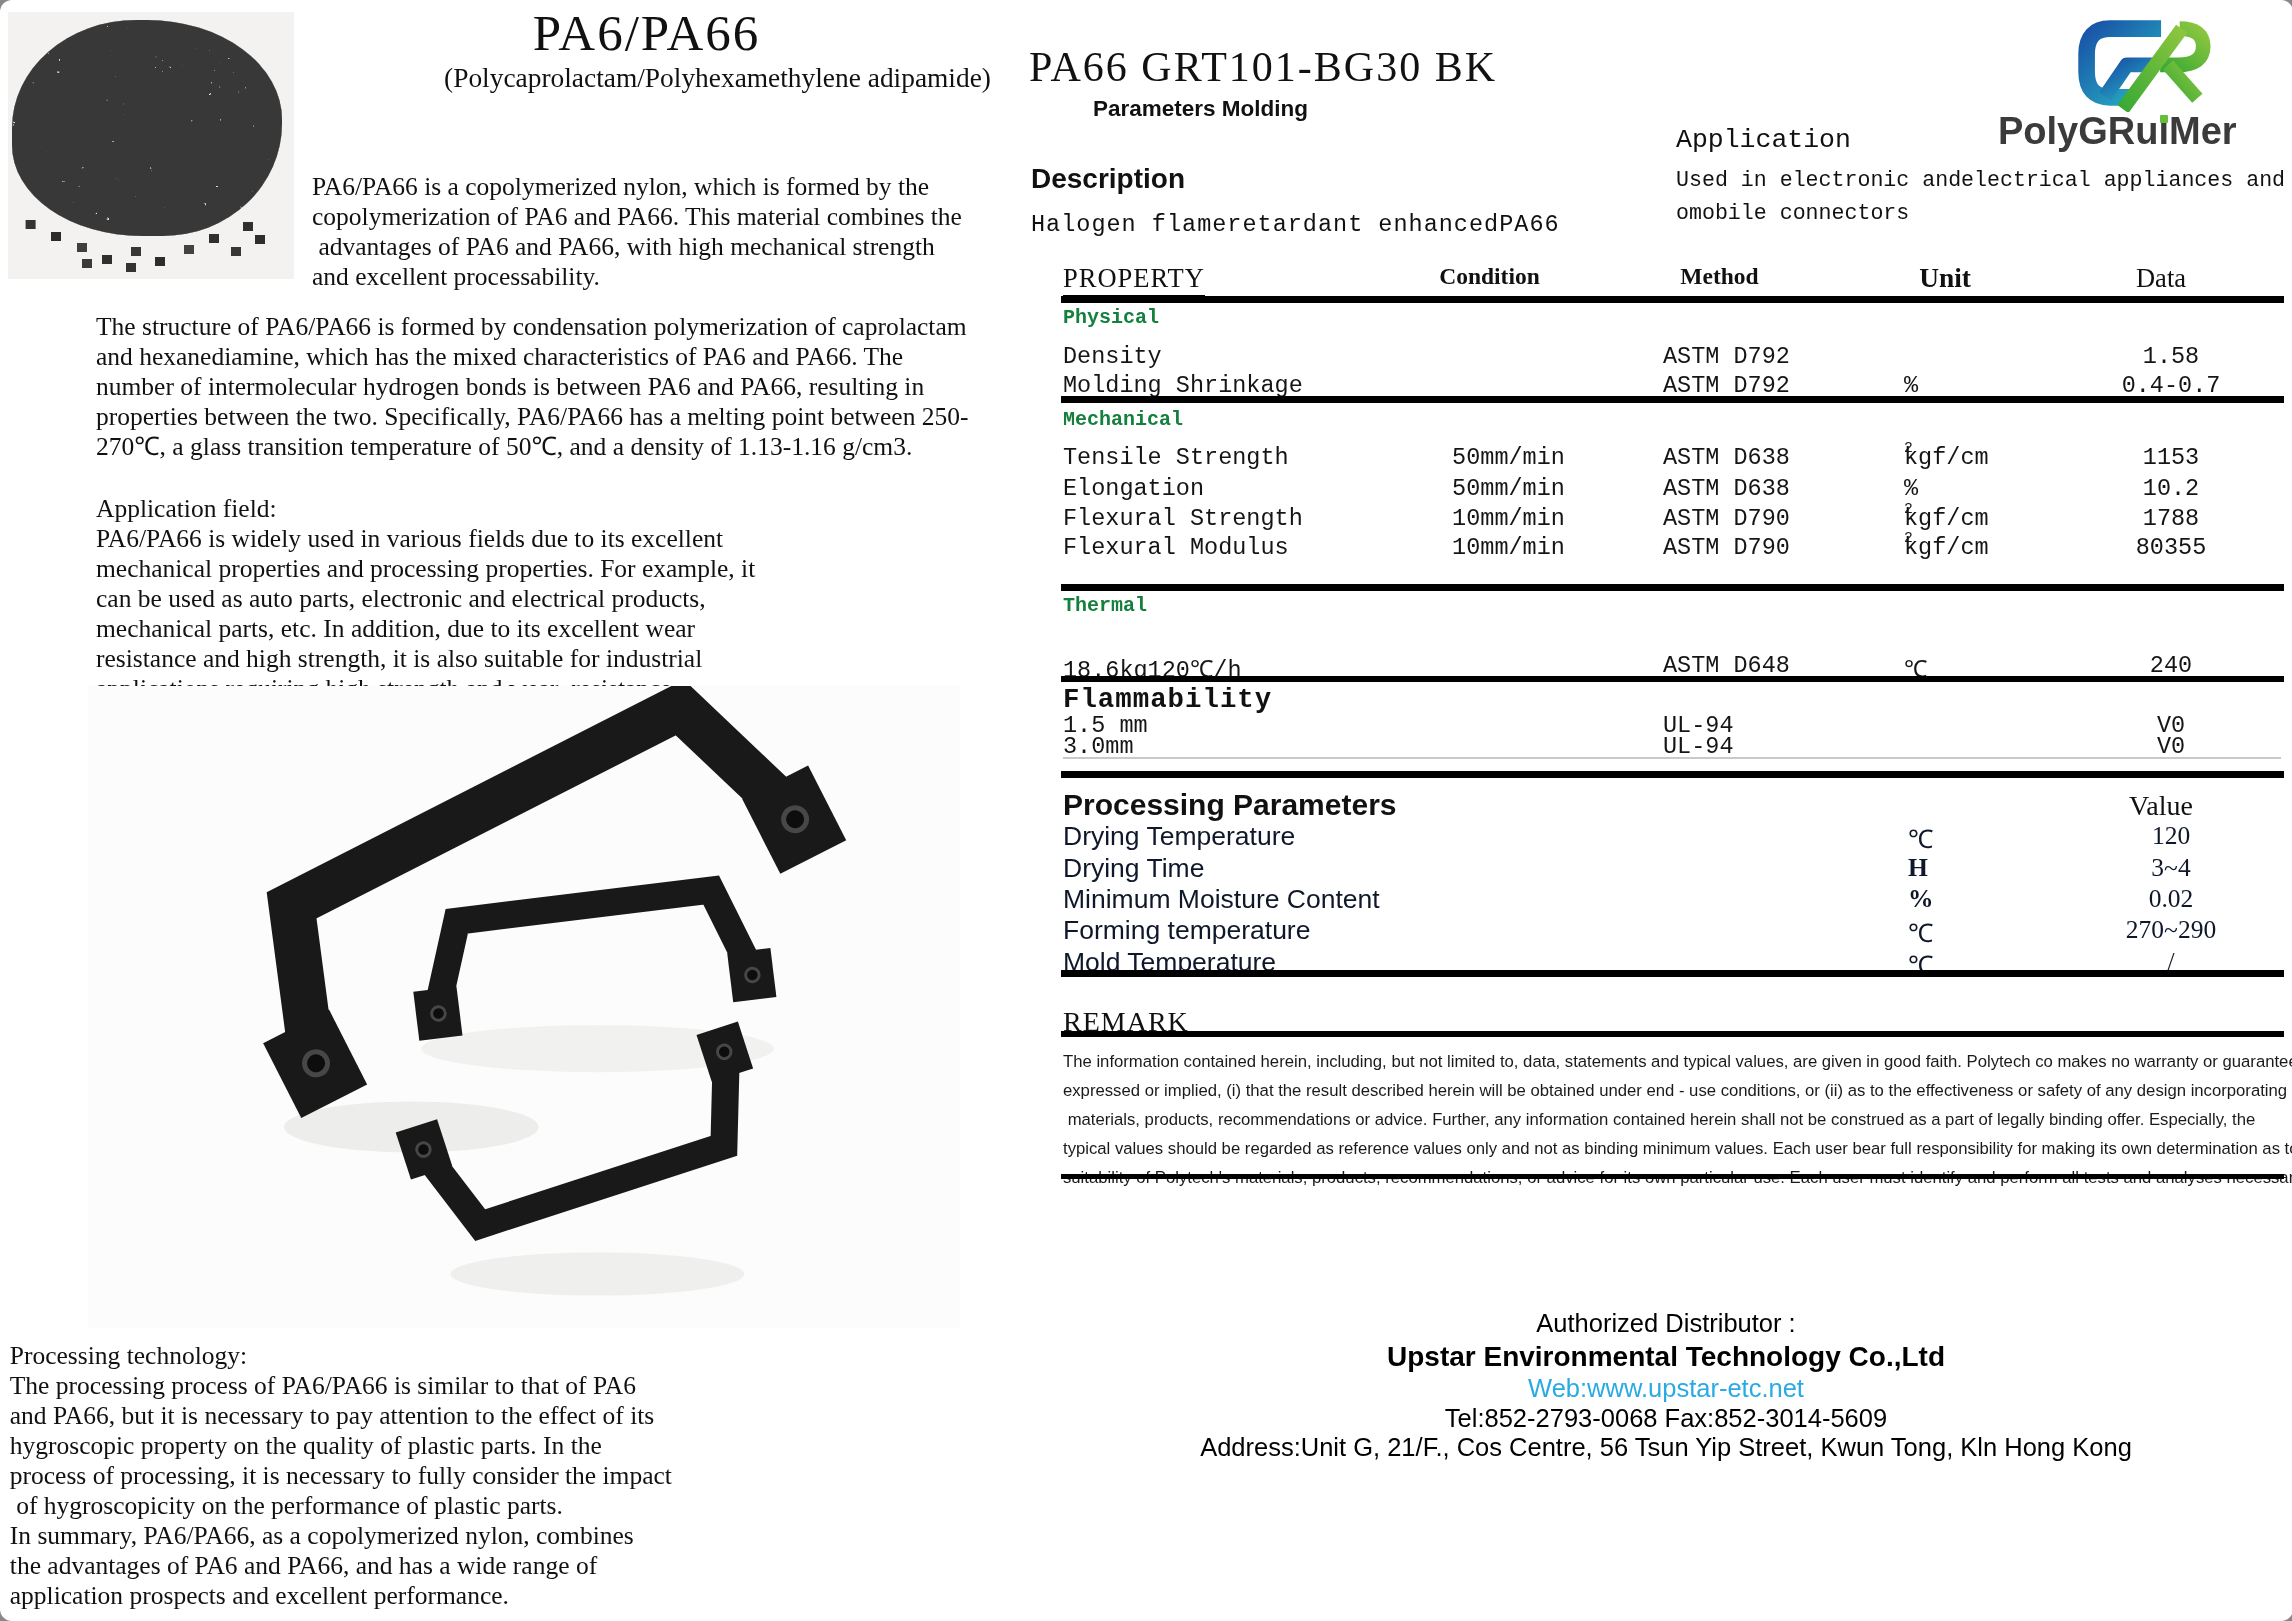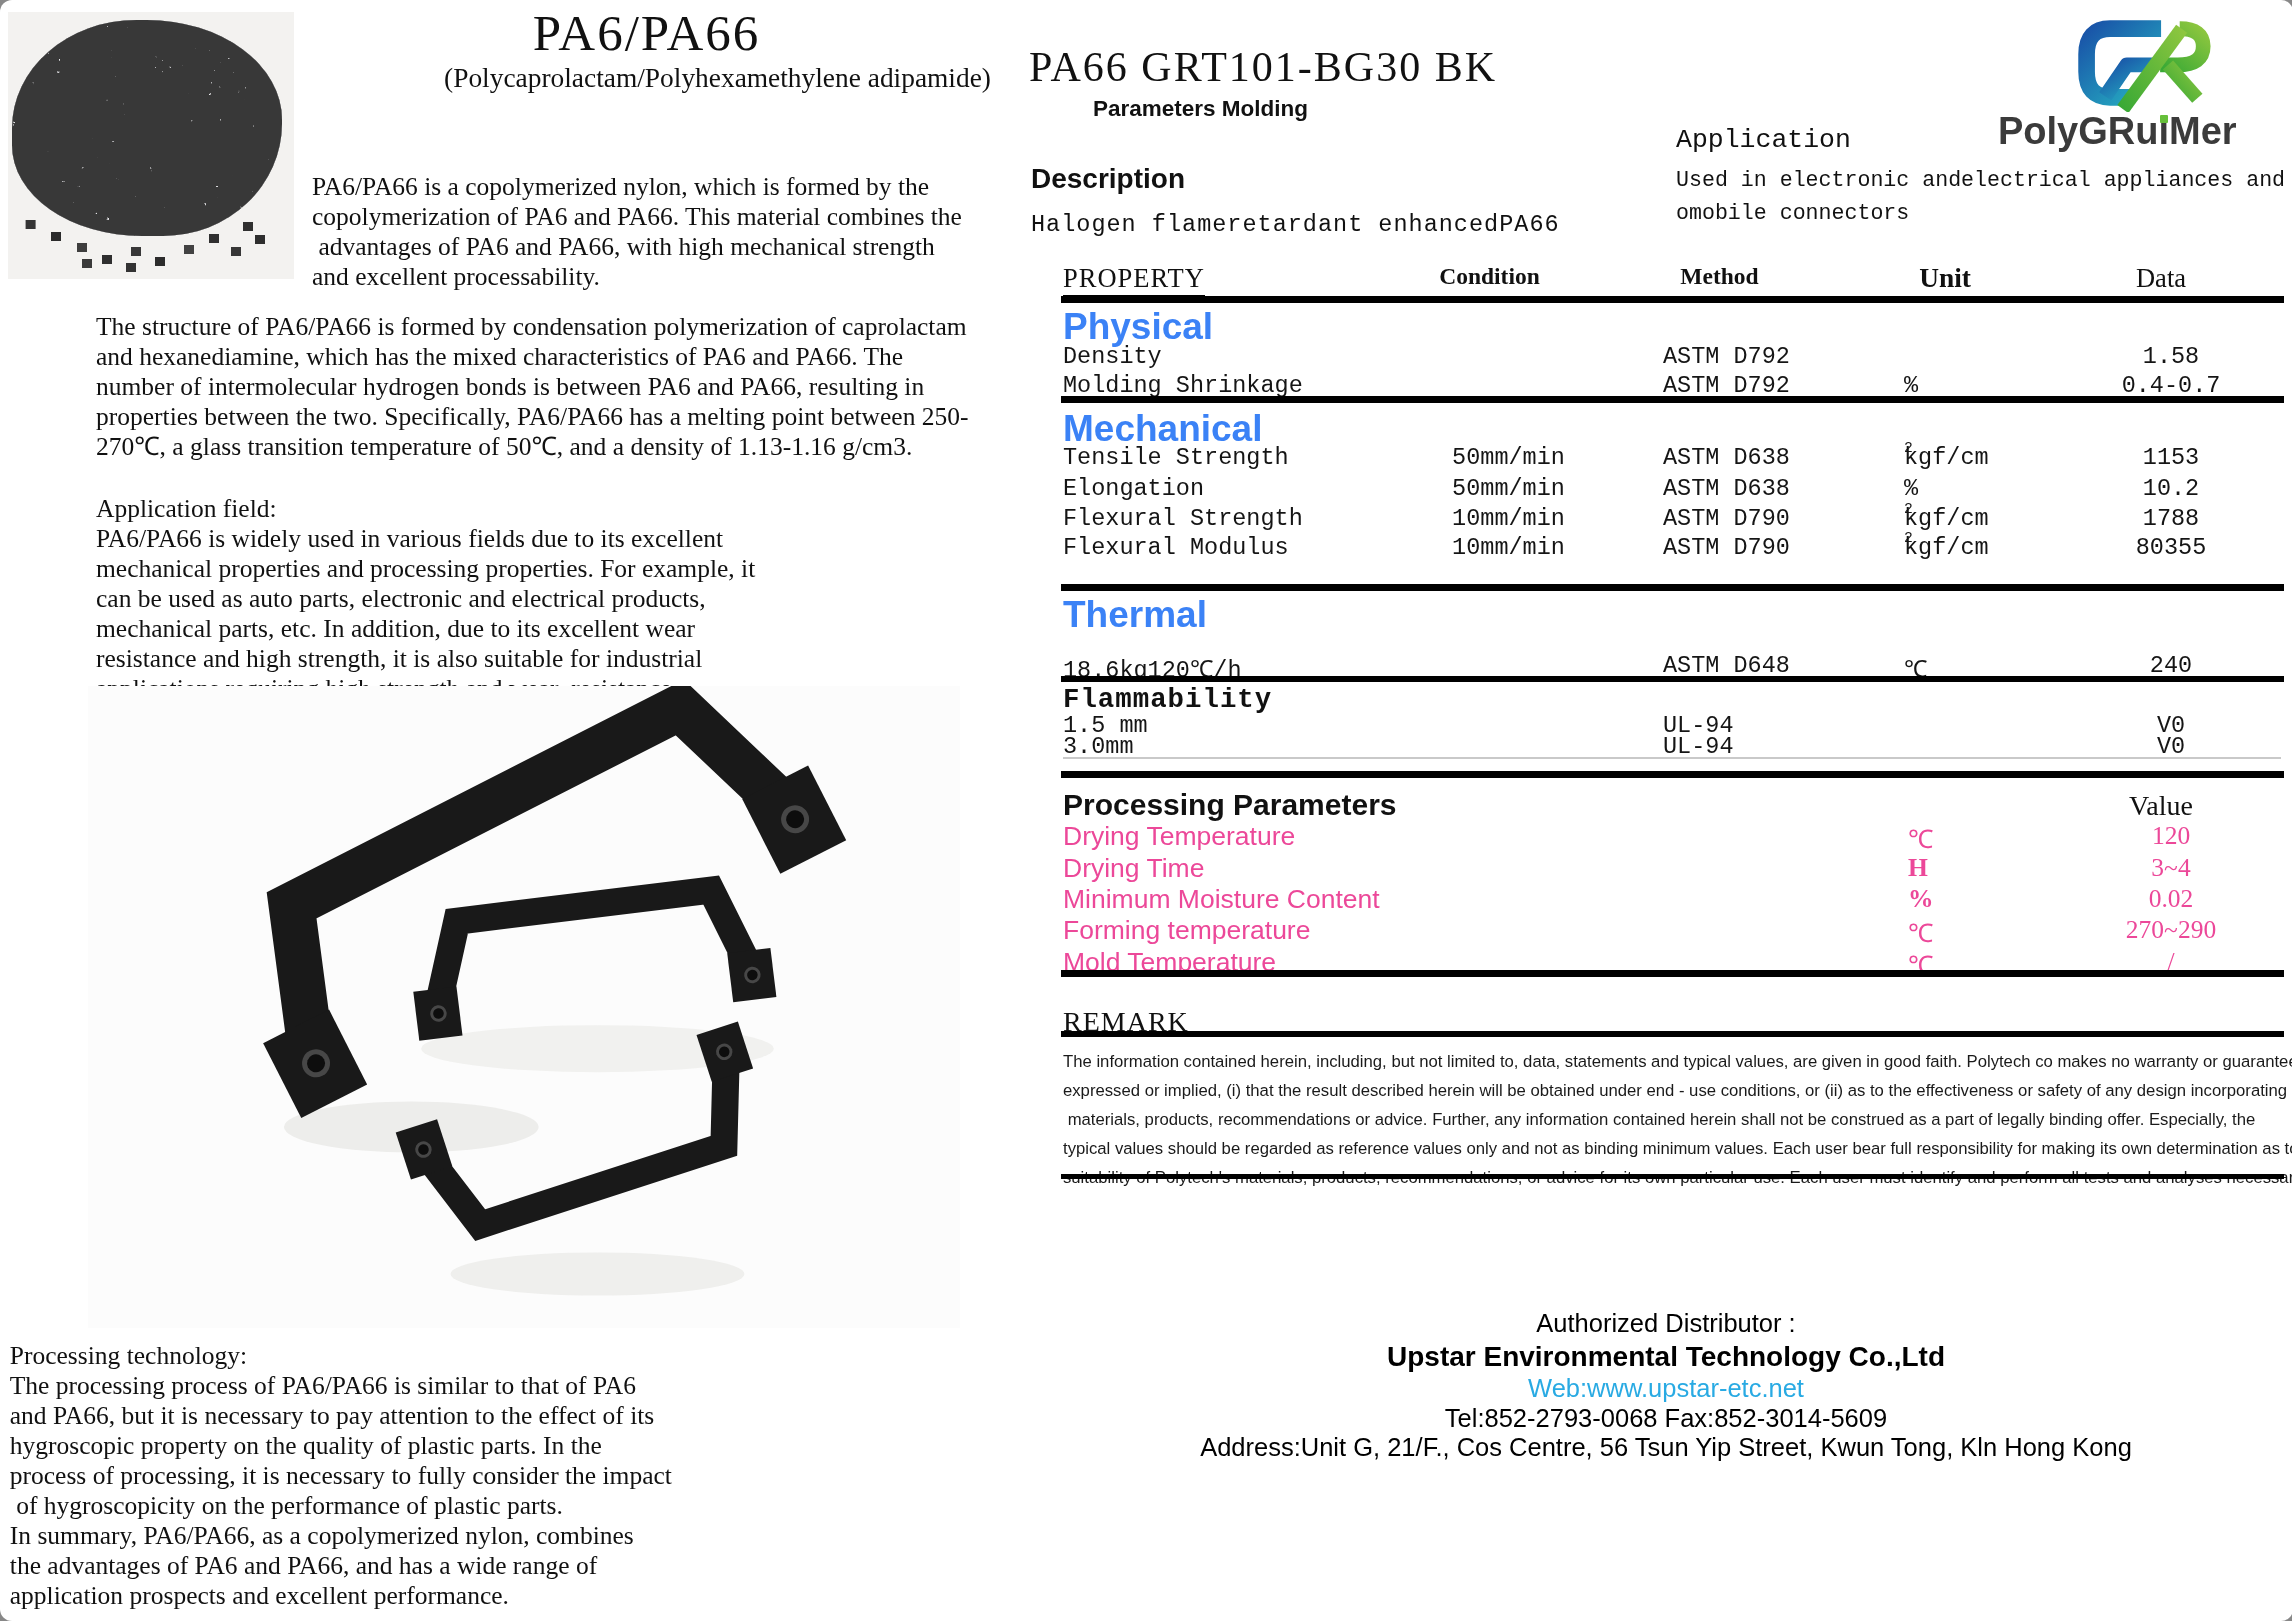--- a/index.html
+++ b/index.html
@@ -48,26 +48,26 @@
   .cu{left:841px;}
   .cd{left:1000px;width:216px;text-align:center;}
   .cu sup{font-size:14.7px;position:relative;top:-3.9px;}
   .phead{position:absolute;left:1063px;width:1220px;height:33px;}
   .phead span{position:absolute;white-space:pre;}
   .hP{left:0;font:26.5px "Liberation Serif",serif;letter-spacing:1px;border-bottom:2px solid #000;padding-bottom:1px;}
   .hC{left:309px;width:235px;text-align:center;font:bold 23.5px "Liberation Serif",serif;}
   .hM{left:578px;width:157px;text-align:center;font:bold 23.5px "Liberation Serif",serif;}
   .hU{left:823px;width:118px;text-align:center;font:bold 27.4px "Liberation Serif",serif;}
   .hD{left:990px;width:216px;text-align:center;font:26.5px "Liberation Serif",serif;}
-  .sec-h{position:absolute;left:1063px;font-family:Liberation Sans, sans-serif;font-weight:bold;font-size:37px;color:#3b82f6;}
+  .sec-h{position:absolute;left:1063px;font-family:Liberation Mono, monospace;font-weight:bold;font-size:20px;color:#15803d;}
   .flam-h{position:absolute;left:1063px;font-family:"Liberation Mono","DejaVu Sans Mono",monospace;font-weight:bold;font-size:27.4px;letter-spacing:1px;}
   
   .pp-h{position:absolute;left:1063px;top:788px;font-family:"Liberation Sans",sans-serif;font-weight:bold;font-size:30px;}
   .pp-val-h{position:absolute;left:2053px;top:790px;width:216px;text-align:center;font-size:28px;}
-  .prow{position:absolute;left:1063px;width:1220px;height:31px;font-family:"Liberation Sans",sans-serif;font-size:26.5px;color:#ec4899;}
+  .prow{position:absolute;left:1063px;width:1220px;height:31px;font-family:"Liberation Sans",sans-serif;font-size:26.5px;color:#0f172a;}
   .prow span{position:absolute;white-space:pre;}
   .pl{left:0;}
   .pu{left:845px;font-family:"Liberation Serif",serif;font-size:25.5px;}
   .pv{left:1000px;width:216px;text-align:center;font-family:"Liberation Serif",serif;font-size:25.5px;}
   
   .remark-h{position:absolute;left:1063px;top:1006px;font-size:28px;letter-spacing:1px;font-family:"Liberation Serif",serif;}
   .remark-b{position:absolute;left:1063px;top:1047px;width:1220px;font-family:"Liberation Sans",sans-serif;
             font-size:16.7px;line-height:29px;white-space:pre;color:#1a1a1a;}
   
   .foot{position:absolute;left:1034px;width:1264px;text-align:center;font-family:"Liberation Sans",sans-serif;color:#000;}

